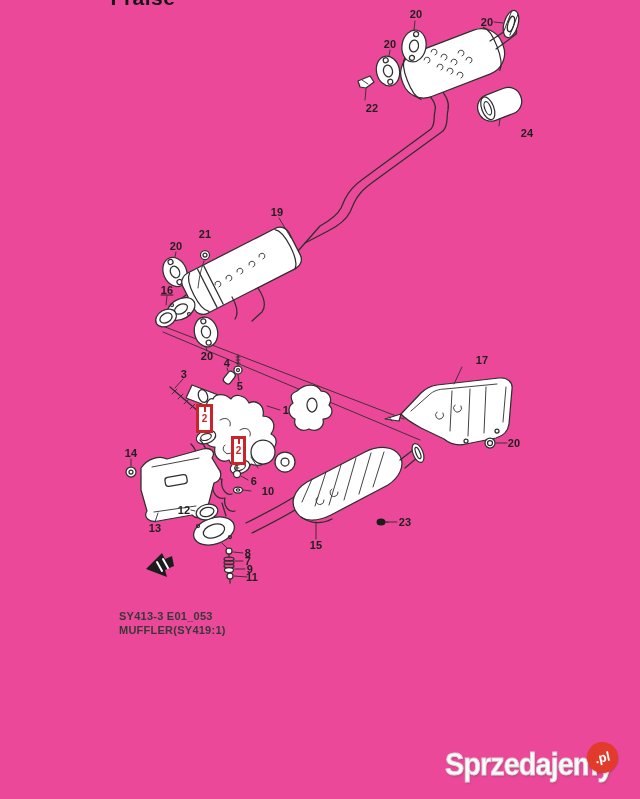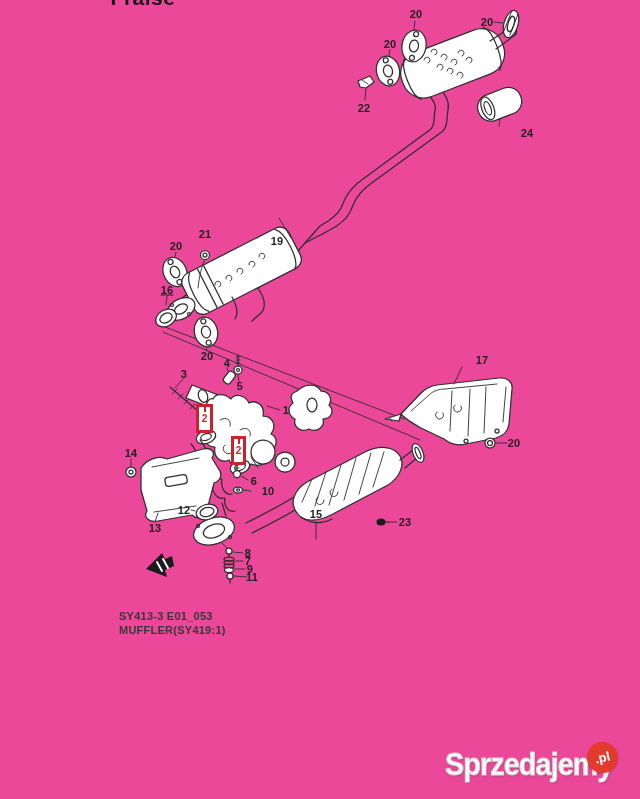--- a/index.html
+++ b/index.html
@@ -335,40 +335,40 @@
         <path d="M245,569 L235,569"></path>
         <path d="M247,577 L234,576"></path>
       </g>
     </g>
   </svg>
 
   <div id="labels-layer">
       <div class="plabel" style="left: 416px; top: 14px; color: rgb(31, 31, 31);">20</div>
       <div class="plabel" style="left: 487px; top: 22px; color: rgb(31, 31, 31);">20</div>
       <div class="plabel" style="left: 390px; top: 44px; color: rgb(31, 31, 31);">20</div>
-      <div class="plabel" style="left: 364px; top: 108px; color: rgb(31, 31, 31); text-align: center;">22</div>
+      <div class="plabel" style="left: 372px; top: 108px; color: rgb(31, 31, 31); text-align: center;">22</div>
       <div class="plabel" style="left: 527px; top: 133px; color: rgb(31, 31, 31);">24</div>
-      <div class="plabel" style="left: 277px; top: 212px; color: rgb(31, 31, 31); margin-top: 29px;">19</div>
+      <div class="plabel" style="left: 277px; top: 212px; color: rgb(31, 31, 31);">19</div>
       <div class="plabel" style="left: 205px; top: 234px; color: rgb(31, 31, 31);">21</div>
       <div class="plabel" style="left: 176px; top: 246px; color: rgb(31, 31, 31);">20</div>
       <div class="plabel" style="left: 167px; top: 290px; color: rgb(31, 31, 31); text-decoration: underline;">16</div>
       <div class="plabel" style="left: 207px; top: 356px; color: rgb(31, 31, 31);">20</div>
       <div class="plabel" style="left: 227px; top: 363px; color: rgb(31, 31, 31);">4</div>
       <div class="plabel" style="left: 184px; top: 374px; color: rgb(31, 31, 31);">3</div>
       <div class="plabel" style="left: 240px; top: 386px; color: rgb(31, 31, 31);">5</div>
       <div class="plabel" style="left: 286px; top: 410px; color: rgb(31, 31, 31);">1</div>
       <div class="plabel" style="left: 482px; top: 360px; color: rgb(31, 31, 31);">17</div>
       <div class="plabel" style="left: 514px; top: 443px; color: rgb(31, 31, 31);">20</div>
       <div class="plabel" style="left: 131px; top: 453px; color: rgb(31, 31, 31);">14</div>
       <div class="plabel" style="left: 254px; top: 481px; color: rgb(31, 31, 31);">6</div>
       <div class="plabel" style="left: 268px; top: 491px; color: rgb(31, 31, 31);">10</div>
       <div class="plabel" style="left: 184px; top: 510px; color: rgb(31, 31, 31);">12</div>
       <div class="plabel" style="left: 405px; top: 522px; color: rgb(31, 31, 31);">23</div>
       <div class="plabel" style="left: 155px; top: 528px; color: rgb(31, 31, 31);">13</div>
-      <div class="plabel" style="left: 316px; top: 514px; color: rgb(31, 31, 31);">15</div>
+      <div class="plabel" style="left: 316px; top: 545px; color: rgb(31, 31, 31);">15</div>
       <div class="plabel" style="left: 248px; top: 553px; color: rgb(31, 31, 31);">8</div>
       <div class="plabel" style="left: 248px; top: 561px; color: rgb(31, 31, 31);">7</div>
       <div class="plabel" style="left: 250px; top: 569px; color: rgb(31, 31, 31);">9</div>
       <div class="plabel" style="left: 252px; top: 577px; color: rgb(31, 31, 31);">11</div>
     </div>
 
   <div id="annotations-layer">
       <div class="rbox" style="left: 196px; top: 404px; width: 17px; height: 29px; border-color: rgb(201, 35, 43);">
         <span class="tick" style="background: rgb(201, 35, 43);"></span>
         <span class="num" style="color: rgb(201, 35, 43);">2</span>

